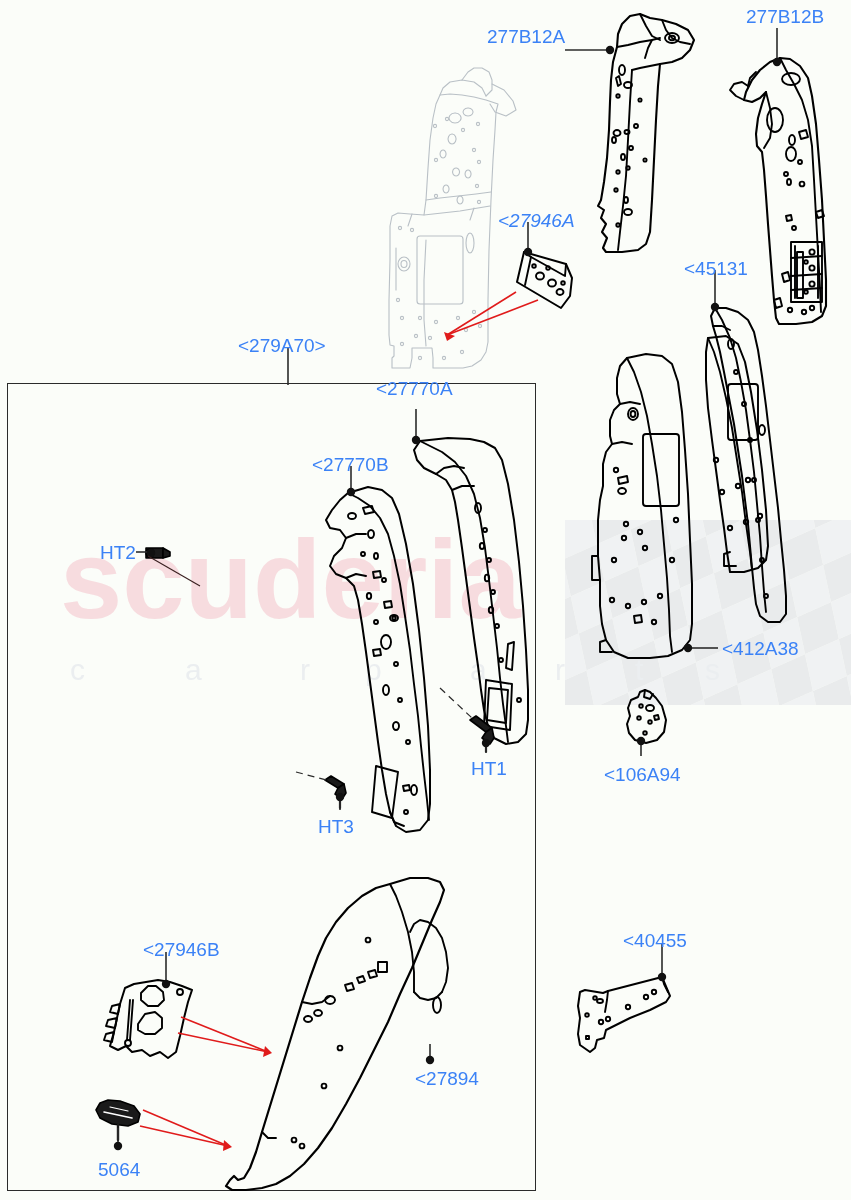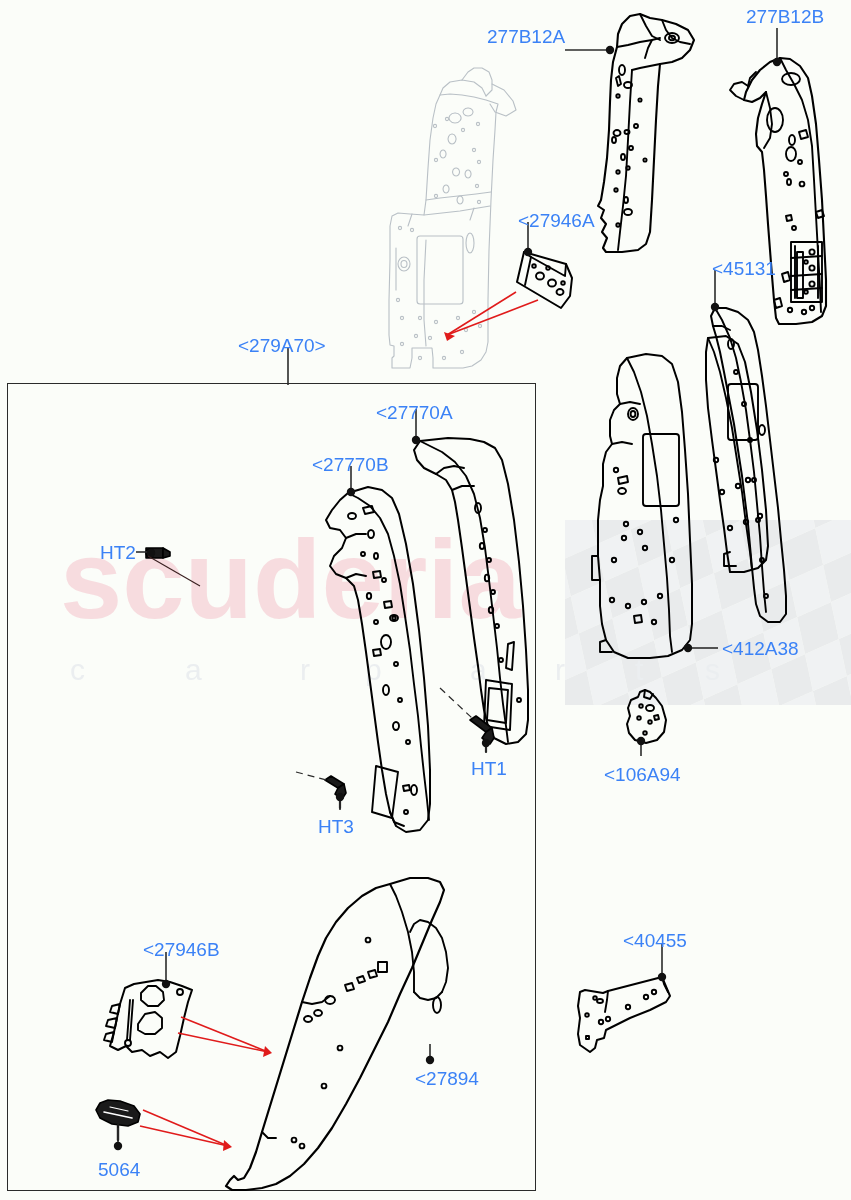--- a/index.html
+++ b/index.html
@@ -528,24 +528,24 @@
       <path d="M296 772 L330 781"></path>
       <path d="M440 688 L472 718"></path>
     </g>
     <g stroke="#3a2020" stroke-width="1.1" fill="none">
       <path d="M148 556 L200 586"></path>
     </g>
   </svg>
 
   <div class="label" style="left:487px;top:26px;">277B12A</div>
   <div class="label" style="left:746px;top:6px;">277B12B</div>
-  <div class="label" style="left:518px;top:210px;">&lt;27946A</div>
-  <div class="label" style="left:684px;top:258px;margin-left:28px;">&lt;45131</div>
+  <div class="label" style="left:498px;top:210px;font-style:italic;">&lt;27946A</div>
+  <div class="label" style="left:684px;top:258px;">&lt;45131</div>
   <div class="label" style="left:238px;top:335px;">&lt;279A70&gt;</div>
-  <div class="label" style="left:376px;top:402px;">&lt;27770A</div>
+  <div class="label" style="left:376px;top:378px;">&lt;27770A</div>
   <div class="label" style="left:312px;top:454px;">&lt;27770B</div>
   <div class="label" style="left:100px;top:542px;">HT2</div>
   <div class="label" style="left:722px;top:638px;">&lt;412A38</div>
   <div class="label" style="left:471px;top:758px;">HT1</div>
   <div class="label" style="left:604px;top:764px;text-align:right;">&lt;106A94</div>
   <div class="label" style="left:318px;top:816px;">HT3</div>
   <div class="label" style="left:623px;top:930px;">&lt;40455</div>
   <div class="label" style="left:124px;top:939px;margin-left:19px;">&lt;27946B</div>
   <div class="label" style="left:415px;top:1068px;text-align:right;">&lt;27894</div>
   <div class="label" style="left:98px;top:1159px;">5064</div>

